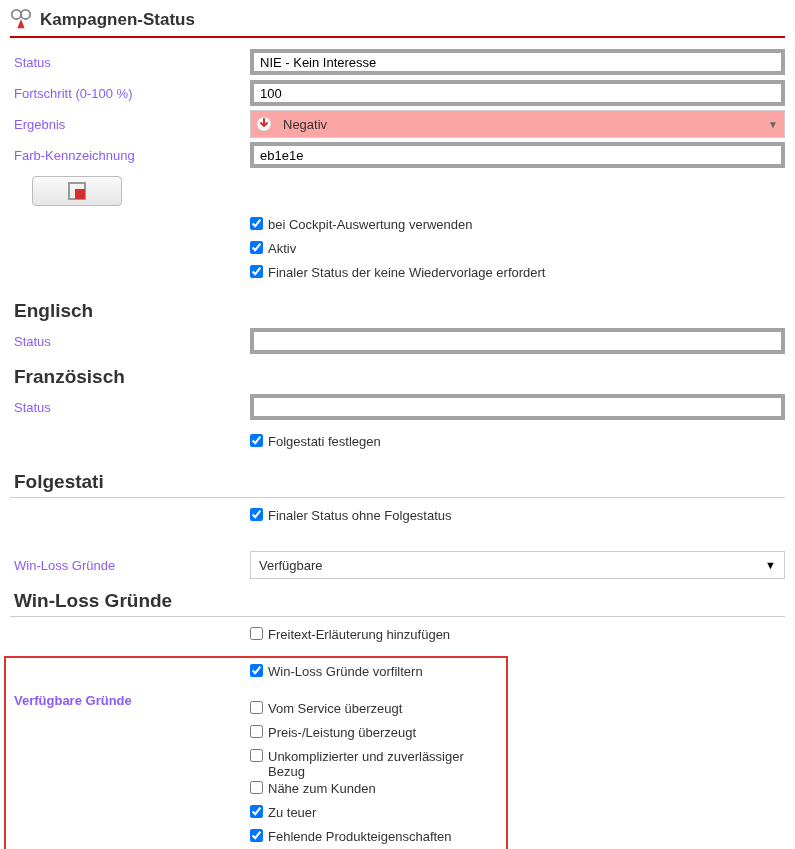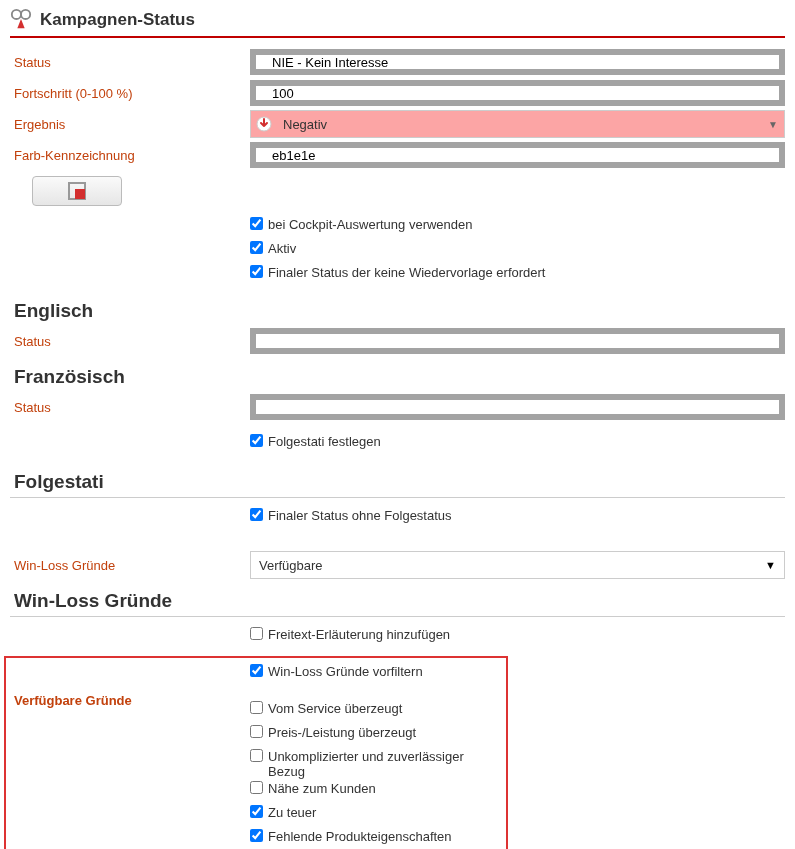--- a/index.html
+++ b/index.html
@@ -31,29 +31,29 @@
   .form-row {
     display: flex;
     align-items: center;
     min-height: 28px;
     margin-bottom: 3px;
   }
   .label-col {
     width: 240px;
     flex-shrink: 0;
     padding-left: 4px;
-    color: #c2410c;
+    color: #8b5cf6;
   }
   .field-col {
     flex: 1;
   }
   input[type="text"] {
     width: 100%;
-    border: 6px solid #a3a3a3;
-    padding: 4px 16px;
+    border: 4px solid #a3a3a3;
+    padding: 4px 6px;
     font-size: 13px;
     height: 26px;
   }
   .select-box {
     width: 100%;
     border: 1px solid #ccc;
     padding: 2px 6px 2px 4px;
     display: flex;
     align-items: center;
     height: 28px;

